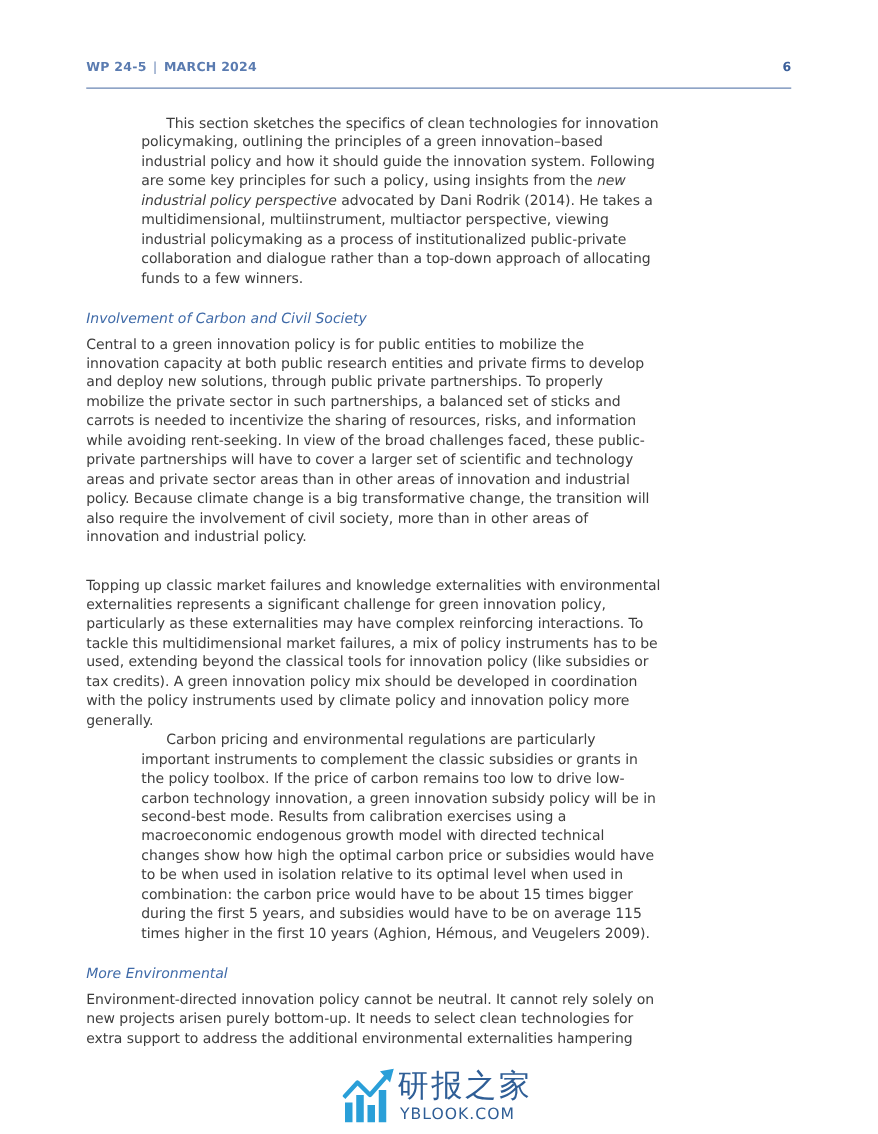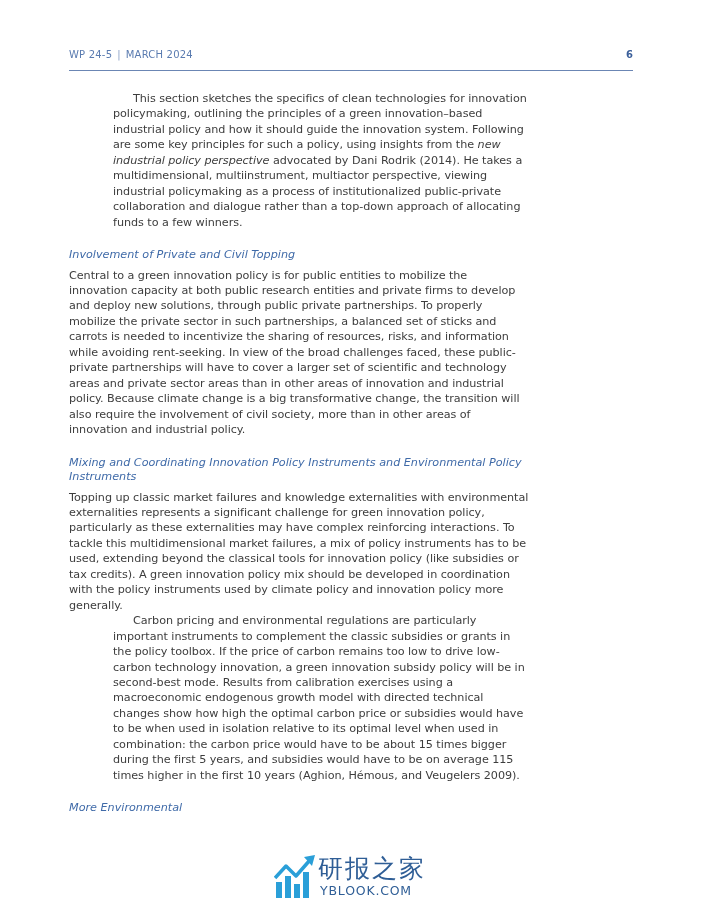--- a/index.html
+++ b/index.html
@@ -1,19 +1,19 @@
 <!DOCTYPE html>
 <html><head>
 <meta charset="utf-8">
 <style>
   html, body { margin: 0; padding: 0; background: #ffffff; }
   body { width: 702px; height: 907px; position: relative; overflow: hidden;
          font-family: "DejaVu Sans", sans-serif; color: #3a3a3a; }
   .header { position: absolute; left: 69px; top: 49px; width: 564px; height: 20px; }
-  .header-left { position: absolute; left: 0; top: 0; font-size: 10px; letter-spacing: 0.2px; color: #5a7bb0; }
+  .header-left { position: absolute; left: 0; top: 0; font-size: 10px; letter-spacing: 0.2px; color: #5a7bb0; font-weight: bold; }
   .header-left .sep { color: #8da3c7; margin: 0 5px; }
   .header-right { position: absolute; right: 0; top: 0; font-size: 10px; font-weight: bold; color: #3b5f9a; }
   .header-rule { position: absolute; left: 69px; top: 70px; width: 564px; height: 1px; background: #6b86b4; }
 
   .content { position: absolute; left: 69px; top: 91px; width: 460px; }
   p { margin: 0; font-size: 11.2px; line-height: 15.45px; color: #3d3d3d; letter-spacing: -0.05px; }
   p.indent { text-indent: 20px; margin-left: 44px; }
   h3 { margin: 0; font-style: italic; font-weight: normal; font-size: 11.2px; line-height: 14.5px; color: #3f6aa8; }
   .gap-section { height: 18px; }
   .gap-heading { height: 5px; }
@@ -33,37 +33,37 @@
   </div>
   <div class="header-right">6</div>
 </div>
 <div class="header-rule"></div>
 
 <div class="content">
   <p class="indent"><span>This section sketches the specifics of clean technologies for innovation policymaking, outlining the principles of a green innovation–based industrial policy and how it should guide the innovation system. Following are some key principles for such a policy, using insights from the </span><em>new industrial policy perspective</em><span> advocated by Dani Rodrik (2014). He takes a multidimensional, multiinstrument, multiactor perspective, viewing industrial policymaking as a process of institutionalized public-private collaboration and dialogue rather than a top-down approach of allocating funds to a few winners.</span></p>
 
   <div class="gap-section"></div>
   <section>
-    <h3>Involvement of Private and Civil Topping</h3>
+    <h3>Involvement of Carbon and Civil Society</h3>
     <div class="gap-heading"></div>
     <p>Central to a green innovation policy is for public entities to mobilize the innovation capacity at both public research entities and private firms to develop and deploy new solutions, through public private partnerships. To properly mobilize the private sector in such partnerships, a balanced set of sticks and carrots is needed to incentivize the sharing of resources, risks, and information while avoiding rent-seeking. In view of the broad challenges faced, these public-private partnerships will have to cover a larger set of scientific and technology areas and private sector areas than in other areas of innovation and industrial policy. Because climate change is a big transformative change, the transition will also require the involvement of civil society, more than in other areas of innovation and industrial policy.</p>
   </section>
 
   <div class="gap-section"></div>
   <section>
-    <h3>Mixing and Coordinating Innovation Policy Instruments and Environmental Policy Instruments</h3>
     <div class="gap-heading"></div>
     <p>Topping up classic market failures and knowledge externalities with environmental externalities represents a significant challenge for green innovation policy, particularly as these externalities may have complex reinforcing interactions. To tackle this multidimensional market failures, a mix of policy instruments has to be used, extending beyond the classical tools for innovation policy (like subsidies or tax credits). A green innovation policy mix should be developed in coordination with the policy instruments used by climate policy and innovation policy more generally.</p>
     <p class="indent">Carbon pricing and environmental regulations are particularly important instruments to complement the classic subsidies or grants in the policy toolbox. If the price of carbon remains too low to drive low-carbon technology innovation, a green innovation subsidy policy will be in second-best mode. Results from calibration exercises using a macroeconomic endogenous growth model with directed technical changes show how high the optimal carbon price or subsidies would have to be when used in isolation relative to its optimal level when used in combination: the carbon price would have to be about 15 times bigger during the first 5 years, and subsidies would have to be on average 115 times higher in the first 10 years (Aghion, Hémous, and Veugelers 2009).</p>
   </section>
 
   <div class="gap-section"></div>
   <section>
     <h3>More Environmental</h3>
     <div class="gap-heading"></div>
+    <p>Environment-directed innovation policy cannot be neutral. It cannot rely solely on new projects arisen purely bottom-up. It needs to select clean technologies for extra support to address the additional environmental externalities hampering</p>
   </section>
 </div>
 
 <div class="watermark">
   <svg class="wm-icon" width="42" height="44" viewBox="0 0 42 44">
     <rect x="2" y="28" width="6" height="16" fill="#2a9fd8"></rect>
     <rect x="11" y="22" width="6" height="22" fill="#2a9fd8"></rect>
     <rect x="20" y="30" width="6" height="14" fill="#2a9fd8"></rect>
     <rect x="29" y="18" width="6" height="26" fill="#2a9fd8"></rect>
     <polyline points="1,24 12,12 22,22 36,6" fill="none" stroke="#2a9fd8" stroke-width="3.5" stroke-linejoin="round"></polyline>

